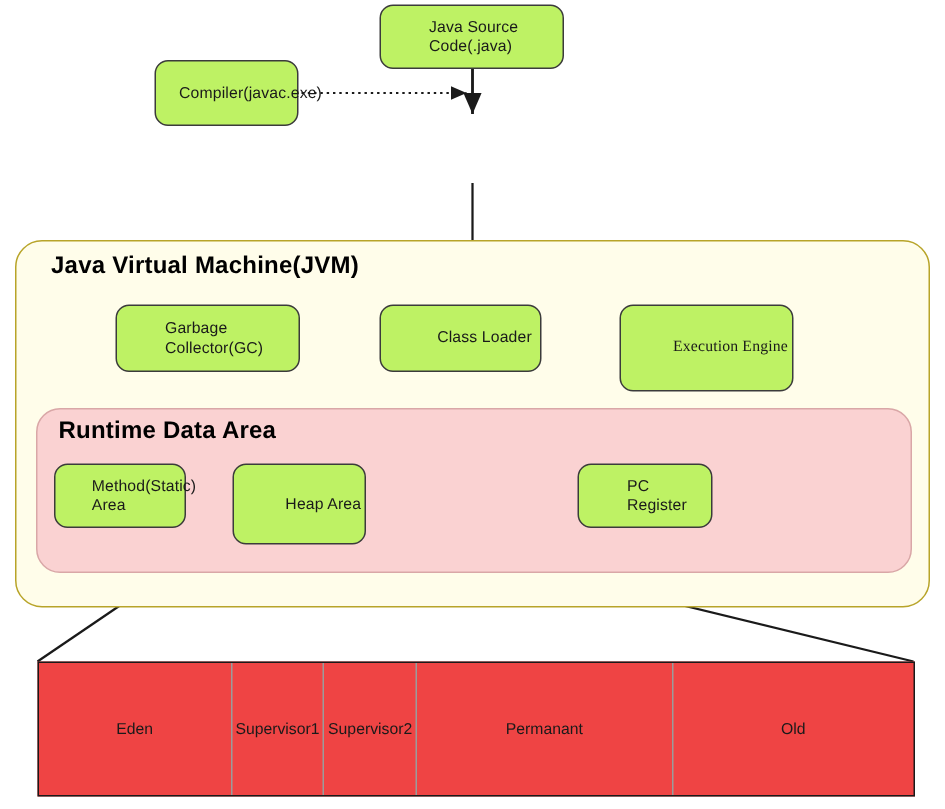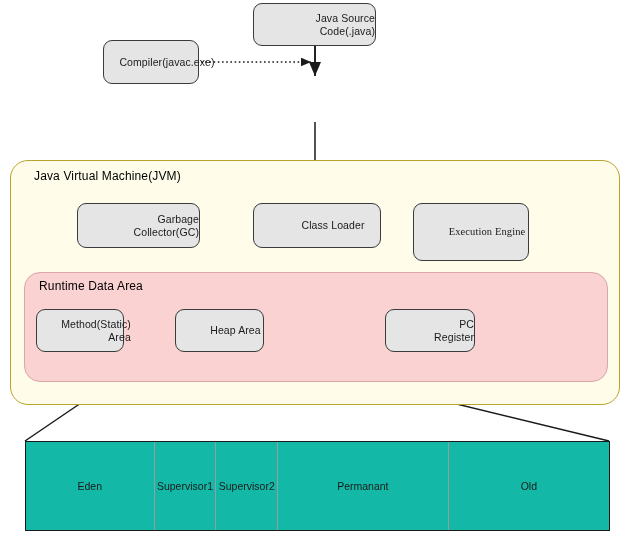--- a/index.html
+++ b/index.html
@@ -10,25 +10,25 @@
     font-family: "Liberation Sans", sans-serif;
     position: relative;
     overflow: hidden;
   }
   #stage { position:absolute; left:0; top:0; width:630px; height:539px; }
 
   svg.edges { position:absolute; left:0; top:0; width:630px; height:539px; overflow:visible; }
 
   .node {
     position:absolute;
-    background:#e5e5e5;
+    background:#bef264;
     border:1.4px solid #3b3b3b;
     border-radius:9px;
     display:flex; align-items:center; justify-content:center;
-    text-align:right;
+    text-align:left;
     font-size:10.5px;
     color:#1a1a1a;
     letter-spacing:.1px;
     line-height:1.2;
     z-index:4;
     padding-left:32px;
   }
 
   .panel {
     position:absolute;
@@ -39,33 +39,33 @@
     background:#fffdea;
     border:1.4px solid #b8a429;
   }
   .panel-rda {
     background:#fad2d2;
     border:1.4px solid #d9a7a7;
     border-radius:16px;
   }
   .panel-title {
     position:absolute;
-    font-size:12px;
-    font-weight:normal;
+    font-size:16px;
+    font-weight:bold;
     color:#000;
     z-index:5;
     letter-spacing:.15px;
   }
 
   
   .heap-table {
     position:absolute;
     display:flex;
     border:1.4px solid #1a1a1a;
-    background:#14b8a6;
+    background:#ef4444;
     z-index:4;
   }
   .heap-cell {
     display:flex; align-items:center; justify-content:center;
     font-size:10.5px; color:#1a1a1a;
     border-right:1.1px solid #9b9b9b;
     height:100%;
   }
   .heap-cell:last-child { border-right:none; }
 </style>
@@ -133,33 +133,33 @@
 
   <div class="node" style="left:103px; top:40px; width:96px; height:44px;">
     <span>Compiler(javac.exe)</span>
   </div>
 
 
   <div class="node" style="left:77px; top:203px; width:123px; height:45px;">
     <span>Garbage Collector(GC)</span>
   </div>
 
-  <div class="node" style="left:253px; top:203px; width:128px; height:45px;">
+  <div class="node" style="left:253px; top:203px; width:108px; height:45px;">
     <span>Class Loader</span>
   </div>
 
   <div class="node" style="left:413px; top:203px; width:116px; height:58px;font-family:Liberation Serif, serif;">
     <span>Execution Engine</span>
   </div>
 
   <div class="node" style="left:36px; top:309px; width:88px; height:43px;">
     <span>Method(Static) Area</span>
   </div>
 
-  <div class="node" style="left:155px; top:309px; width:89px; height:43px;margin-left:20px;">
+  <div class="node" style="left:155px; top:309px; width:89px; height:54px;">
     <span>Heap Area</span>
   </div>
 
 
   <div class="node" style="left:385px; top:309px; width:90px; height:43px;">
     <span>PC Register</span>
   </div>
 
 
   <div class="heap-table" style="left:25px; top:441px; width:585px; height:90px;">

